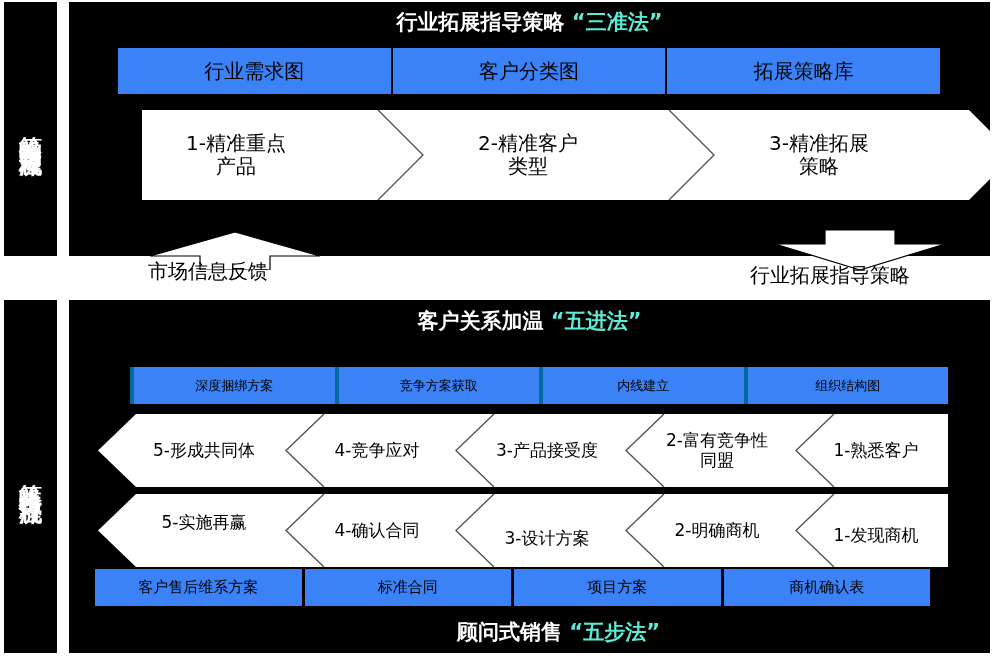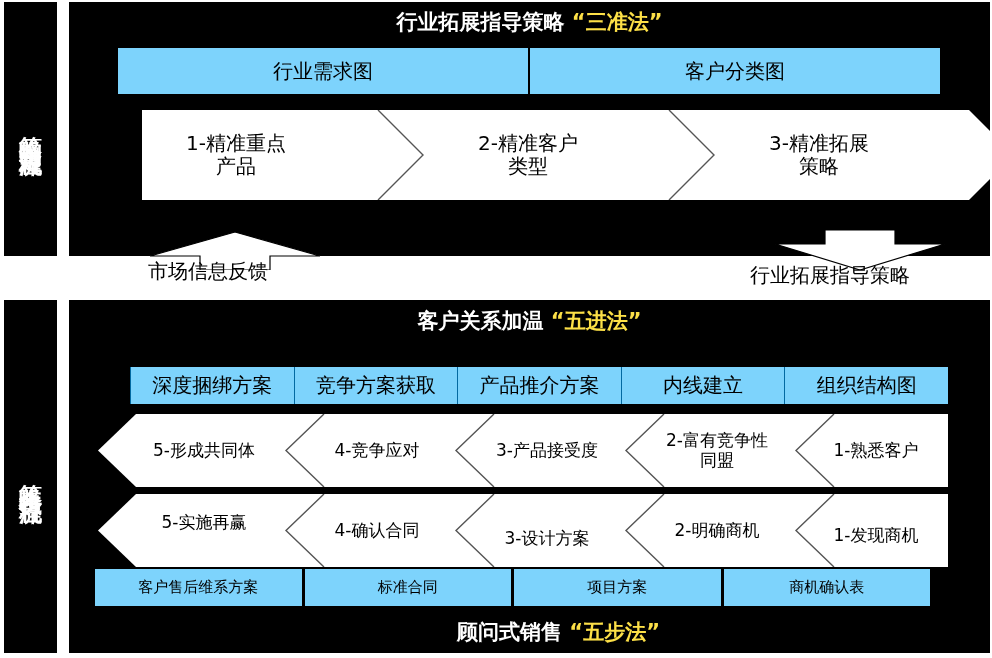--- a/index.html
+++ b/index.html
@@ -39,45 +39,45 @@
   .heading{
     position:absolute;
     width:100%;
     text-align:center;
     color:#ffffff;
     font-weight:bold;
     font-size:21px;
     white-space:nowrap;
     line-height:1;
   }
-  .heading .accent{color:#fde047;}
+  .heading .accent{color:#5eead4;}
   #heading-top{top:10px;}
   #heading-mid{top:11px;}
   #heading-bottom{bottom:10px;margin-left:29px;}
 
   
   .boxrow{position:absolute;display:flex;}
   .boxrow .cell{
-    background:#7dd3fc;
+    background:#3b82f6;
     color:#000000;
     display:flex;
     align-items:center;
     justify-content:center;
     text-align:center;
     box-sizing:border-box;
     border-left:2px solid #000000;
     white-space:nowrap;
   }
   .boxrow .cell:first-child{border-left:none;}
 
   #boxrow-top{left:118px;top:48px;width:822px;height:46px;}
   #boxrow-top .cell{font-size:20px;flex:1;}
 
   #boxrow-mid{left:130px;top:367px;width:818px;height:37px;}
-  #boxrow-mid .cell{font-size:20px;flex:1;border-left:1px solid #0369a1;}
+  #boxrow-mid .cell{font-size:13px;flex:1;border-left:4px solid #0369a1;}
 
   #boxrow-bot{left:92px;top:569px;width:838px;height:37px;}
   #boxrow-bot .cell{font-size:15px;flex:1;border-left:3px solid #000000;}
 
   
   .chevband{position:absolute;}
   .chevband svg{display:block;}
   .chev-text{
     position:absolute;
     display:flex;
@@ -124,20 +124,21 @@
     </div>
   </div>
 
   <div class="side-label" id="side-top">
     <span>策略制定流程</span>
   </div>
 
   <div class="boxrow" id="boxrow-top">
     <div class="cell">行业需求图</div>
     <div class="cell">客户分类图</div>
+    <div class="cell">拓展策略库</div>
   </div>
 
   <div class="chevband" id="chevband-top">
     <svg width="872" height="90" viewBox="0 0 872 90">
       <polygon points="0,0 827,0 872,45 827,90 0,90" fill="#ffffff"></polygon>
       <polyline points="236,0 281,45 236,90" fill="none" stroke="#555555" stroke-width="1.4"></polyline>
       <polyline points="527,0 572,45 527,90" fill="none" stroke="#555555" stroke-width="1.4"></polyline>
     </svg>
     <div class="chev-text" style="left:0px;top:0px;width:252px;height:90px;">
       <div>
@@ -182,21 +183,20 @@
     </div>
   </div>
 
   <div class="side-label" id="side-bottom">
     <span>策略执行流程</span>
   </div>
 
   <div class="boxrow" id="boxrow-mid">
     <div class="cell">深度捆绑方案</div>
     <div class="cell">竞争方案获取</div>
-    <div class="cell">产品推介方案</div>
     <div class="cell">内线建立</div>
     <div class="cell">组织结构图</div>
   </div>
 
   <div class="chevband" id="chevband-r1">
     <svg width="850" height="73" viewBox="0 0 850 73">
       <polygon points="38,0 850,0 850,73 38,73 0,36.5" fill="#ffffff"></polygon>
       <polyline points="226,0 188,36.5 226,73" fill="none" stroke="#555555" stroke-width="1.4"></polyline>
       <polyline points="396,0 358,36.5 396,73" fill="none" stroke="#555555" stroke-width="1.4"></polyline>
       <polyline points="566,0 528,36.5 566,73" fill="none" stroke="#555555" stroke-width="1.4"></polyline>

